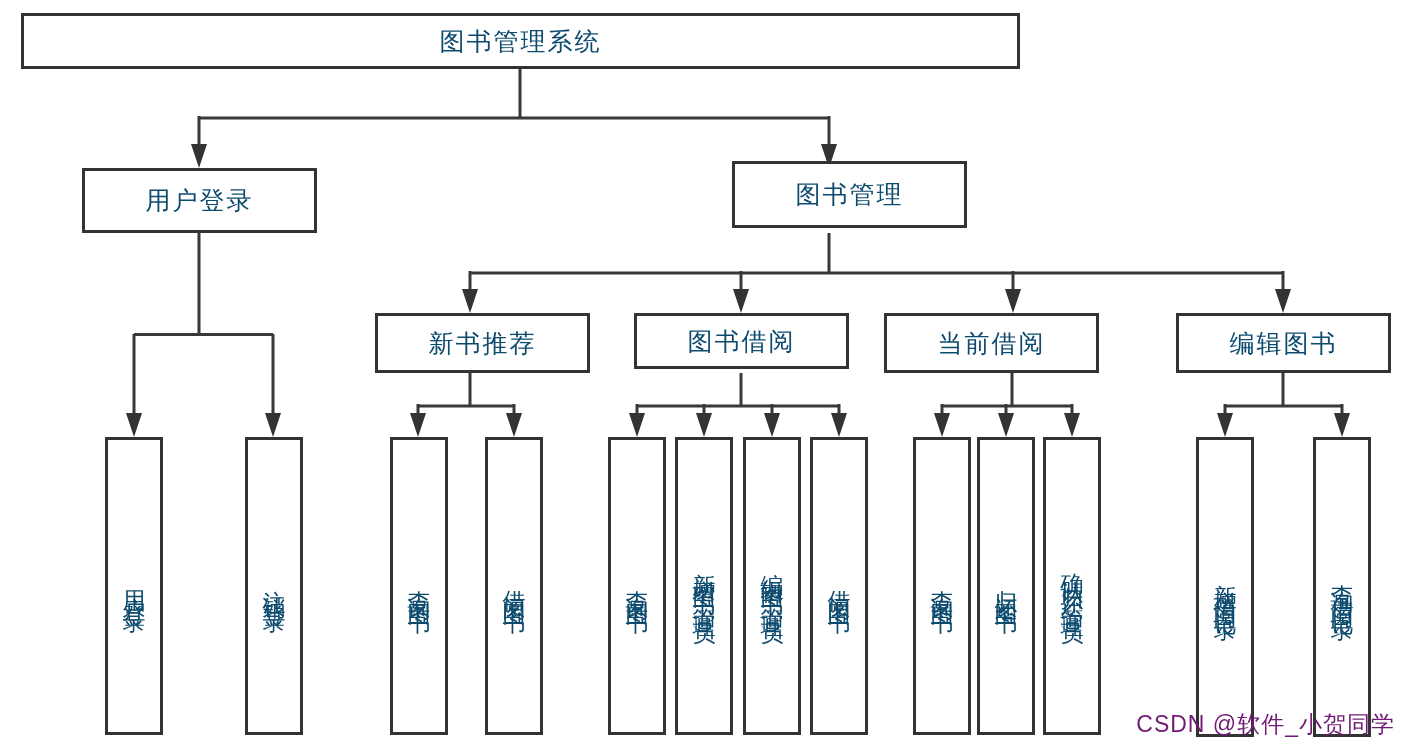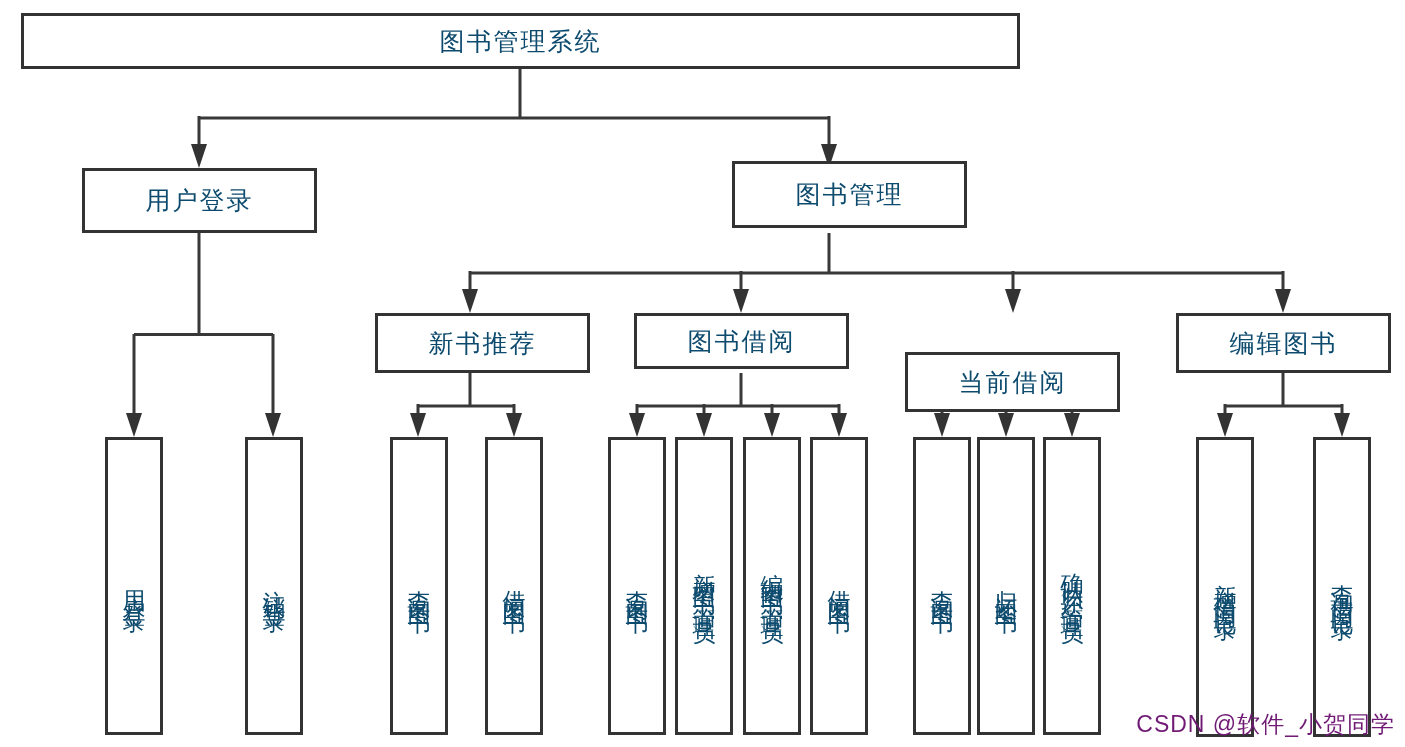--- a/index.html
+++ b/index.html
@@ -115,21 +115,21 @@
   <div class="node" style="left:712px; top:161px; width:235px; height:67px;margin-left:20px;">
     <span class="h-label">图书管理</span>
   </div>
 
   <div class="node" style="left:375px; top:313px; width:215px; height:60px;">
     <span class="h-label">新书推荐</span>
   </div>
   <div class="node" style="left:634px; top:313px; width:215px; height:56px;">
     <span class="h-label">图书借阅</span>
   </div>
-  <div class="node" style="left:905px; top:313px; width:215px; height:60px;margin-top:39px;">
+  <div class="node" style="left:884px; top:313px; width:215px; height:60px;">
     <span class="h-label">当前借阅</span>
   </div>
   <div class="node" style="left:1176px; top:313px; width:215px; height:60px;">
     <span class="h-label">编辑图书</span>
   </div>
 
   <div class="node leaf" style="left:105px; top:437px; width:58px; height:298px;">
     <span class="v-label">用户登录</span>
   </div>
   <div class="node leaf" style="left:245px; top:437px; width:58px; height:298px;">

